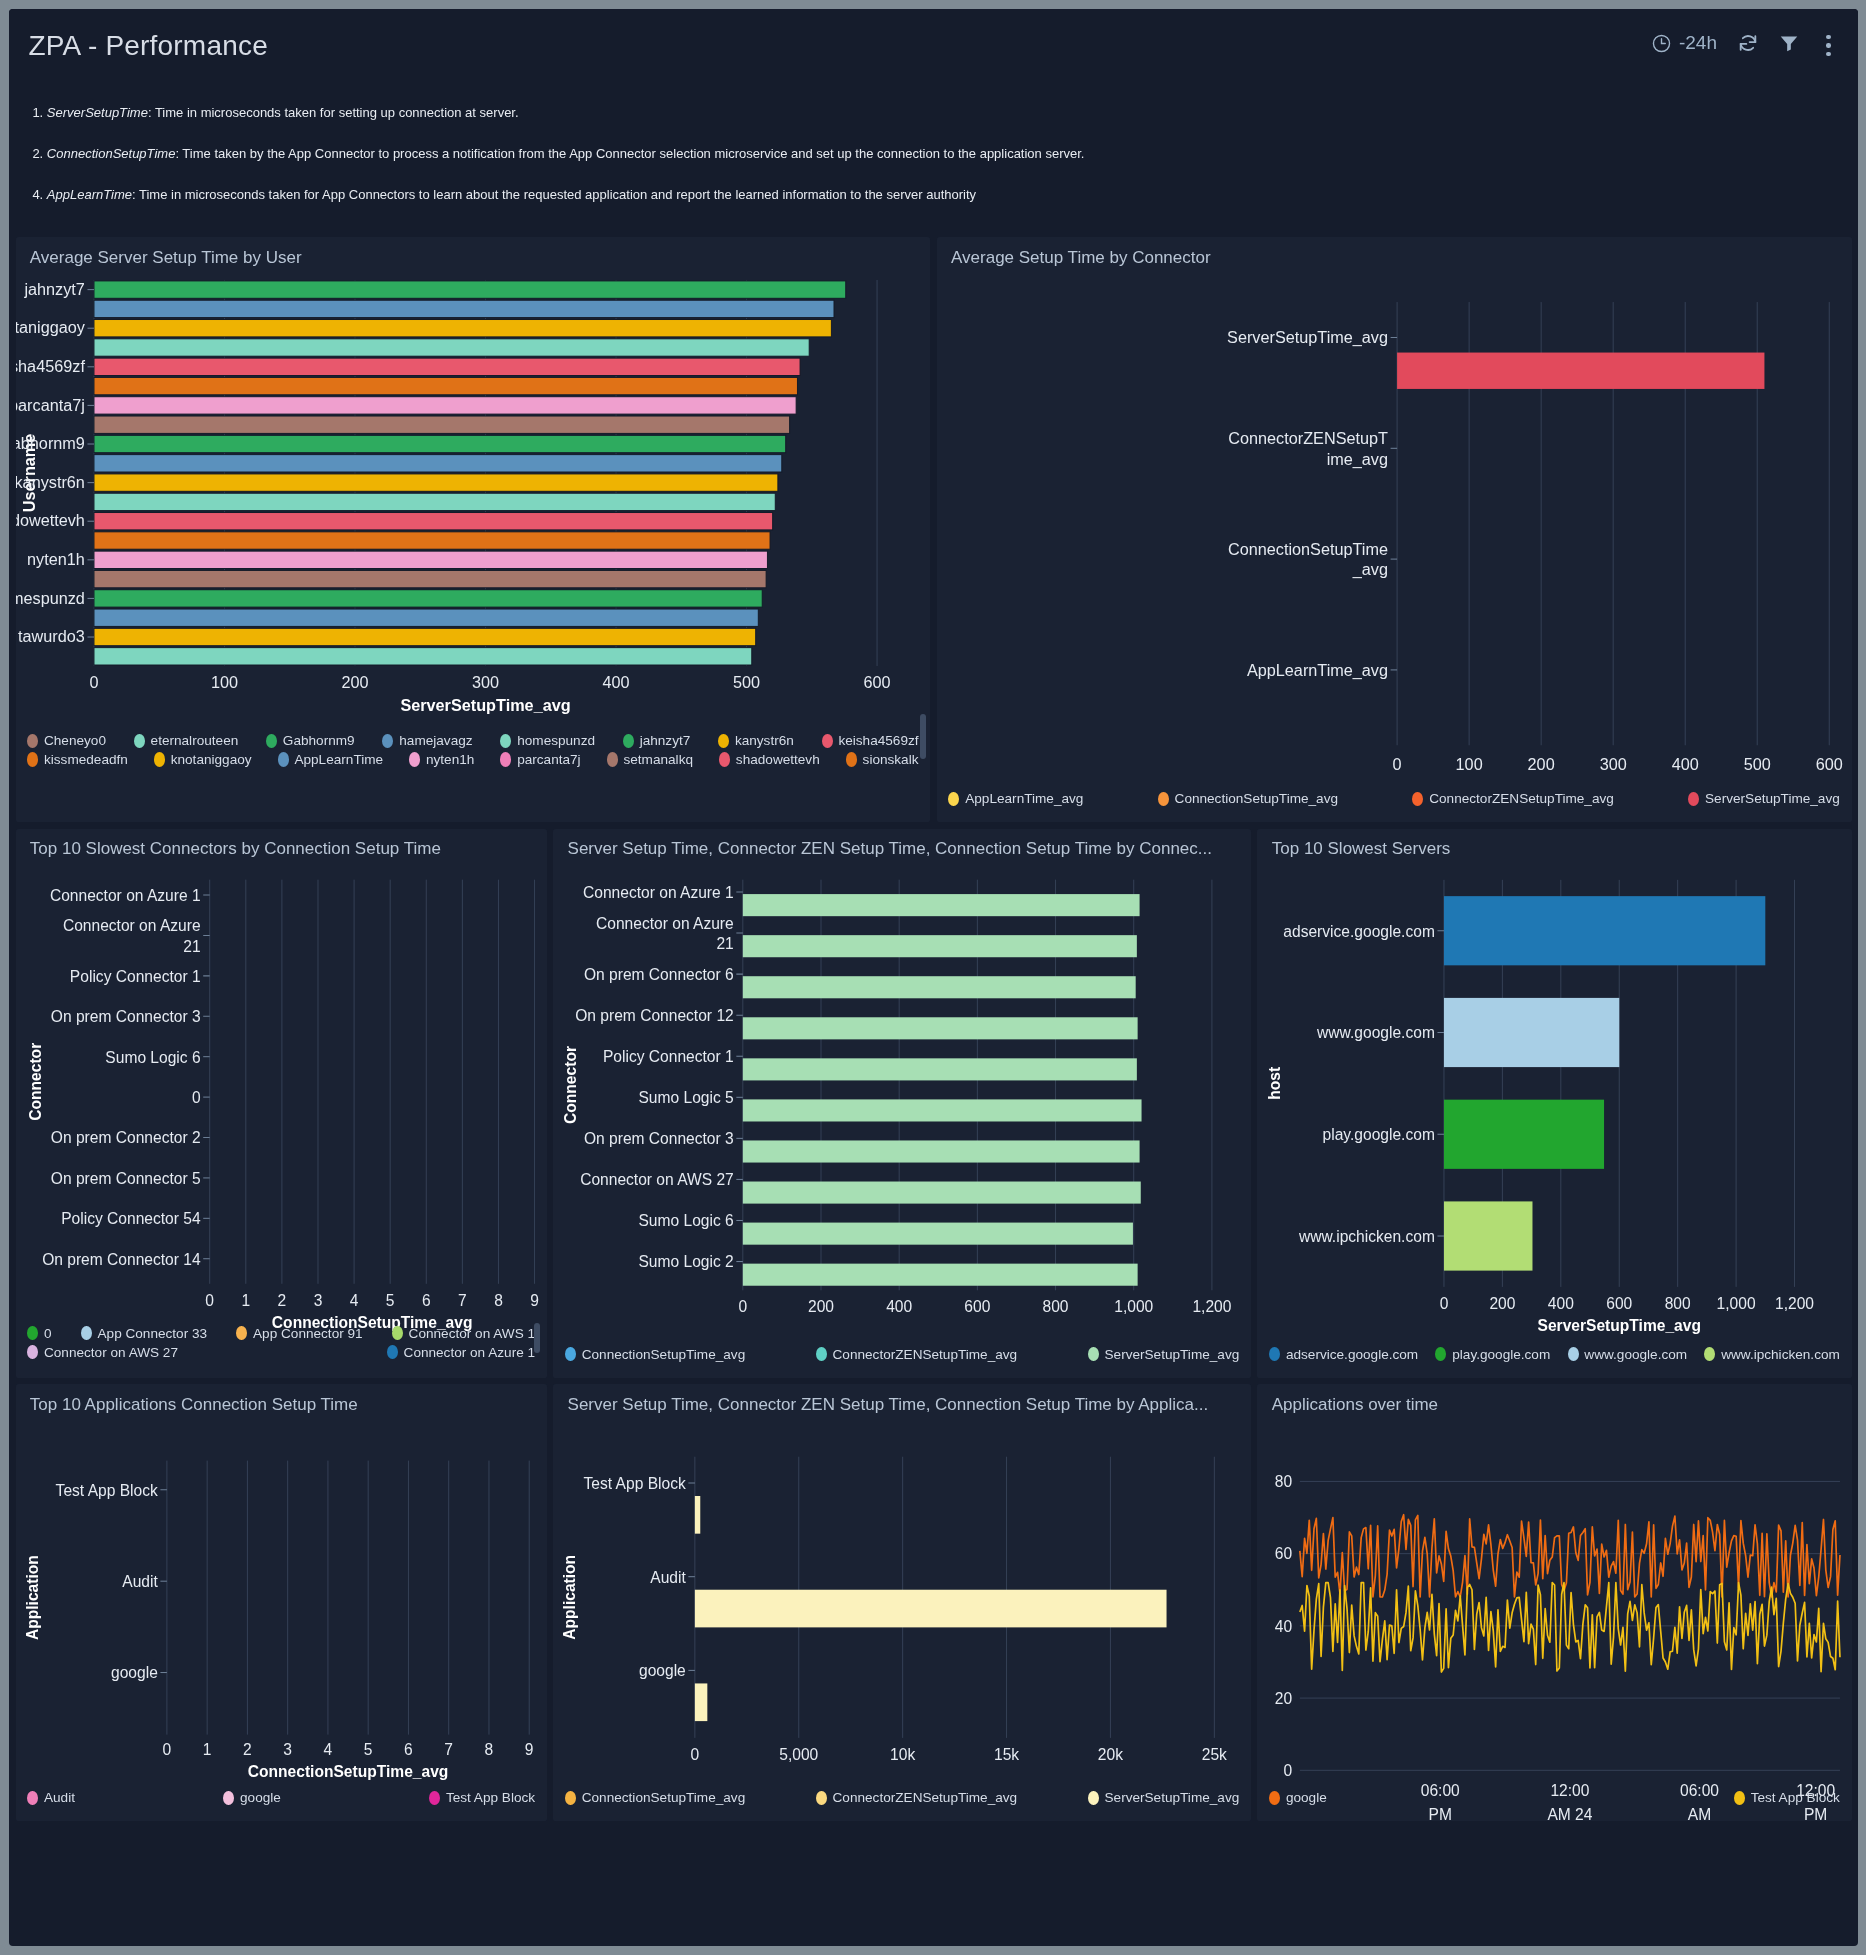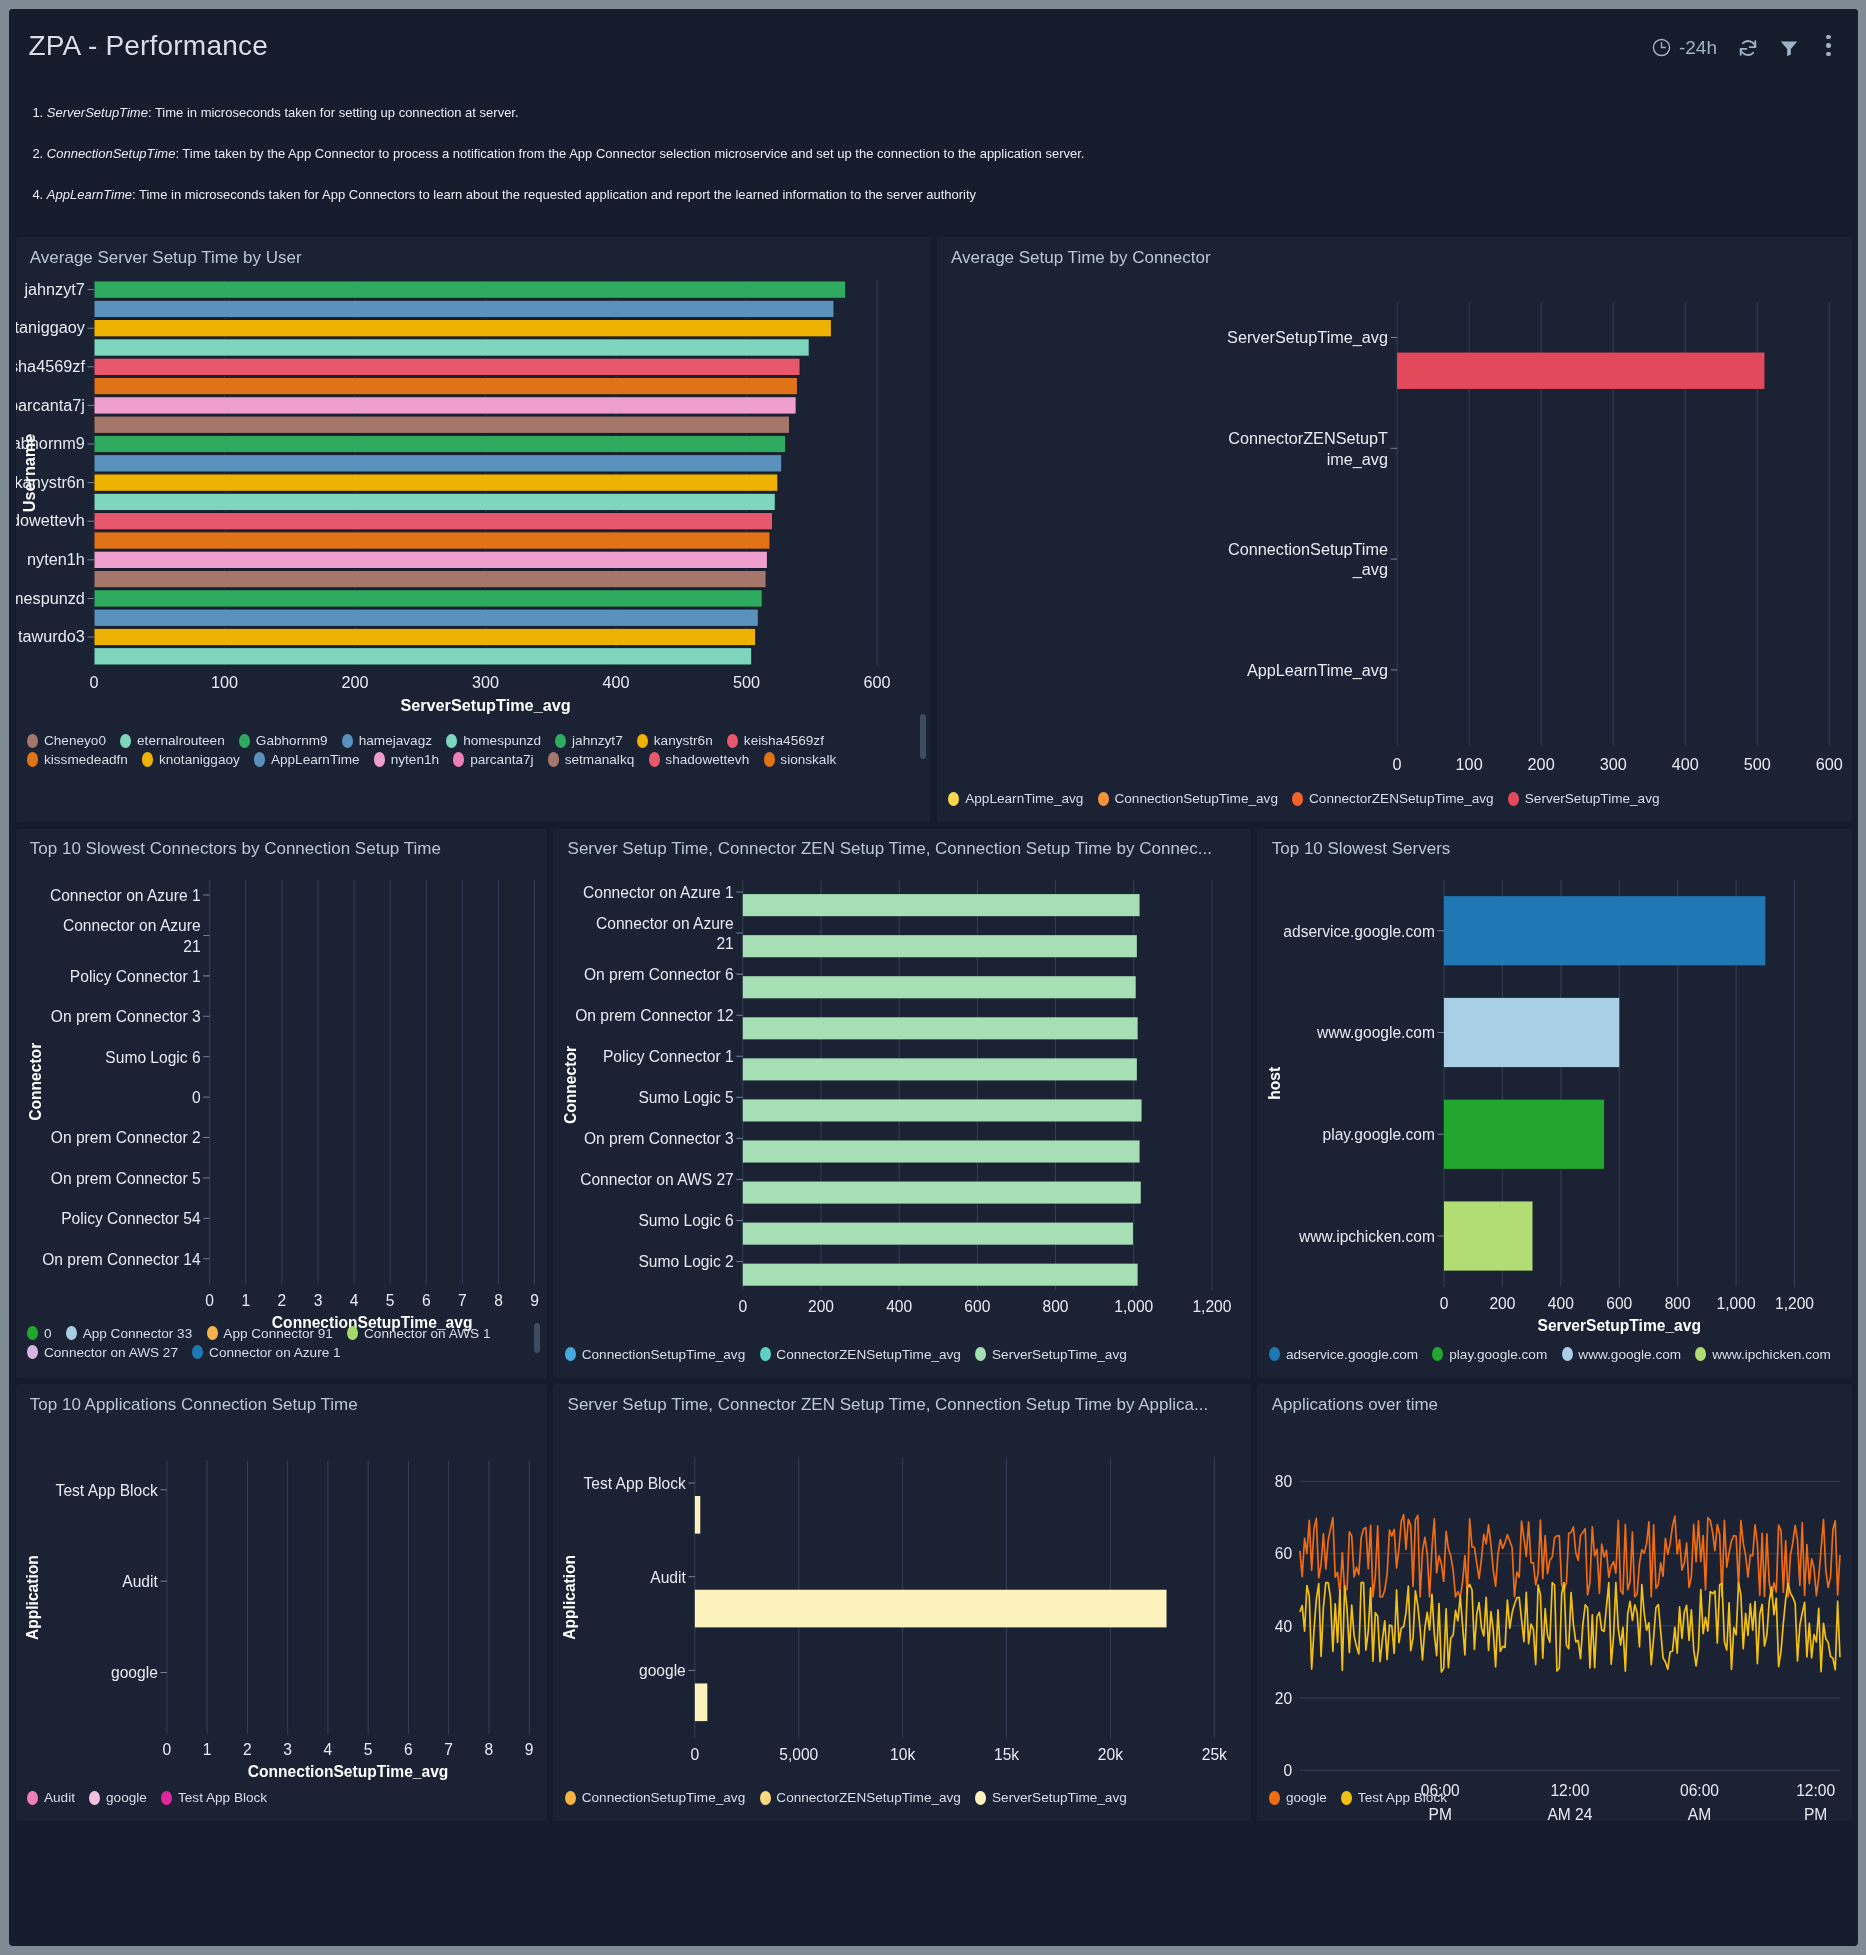--- a/index.html
+++ b/index.html
@@ -20,21 +20,21 @@
     position: relative; height: 73px;
     background: #151c2c;
     display: flex; align-items: center;
     padding: 0 21px 0 19.5px;
   }
   .hdr-title {
     font-size: 28px; color: #d8dde6; font-weight: 400;
     letter-spacing: 0.2px;
   }
   .hdr-right {
-    margin-left: auto; display: flex; align-items: flex-end; gap: 19.5px;
+    margin-left: auto; display: flex; align-items: flex-start; gap: 19.5px;
   }
   .ic { display: inline-flex; align-items: center; justify-content: center; }
   .time-range { display: flex; align-items: center; gap: 6.5px; color: #9fb3c8; font-size: 19px; }
   .kebab { display: flex; flex-direction: column; gap: 3.9px; padding: 2.6px 6.5px; }
   .kebab i { width: 4.5px; height: 4.5px; border-radius: 50%; background: #9fb3c8; display: block; }
 
   
   .desc {
     background: #151c2c; padding: 10.4px 23.4px 22px 23.4px;
   }
@@ -53,21 +53,21 @@
   }
   .ptitle {
     position: absolute; left: 14.3px; top: 10.4px;
     font-size: 17px; color: #b9c6d6; font-weight: 400;
     white-space: nowrap;
   }
   .plot { position: absolute; inset: 0; }
   .legend {
     position: absolute; left: 11.7px; right: 11.7px; bottom: 5.2px;
     display: flex; flex-wrap: wrap; align-content: flex-start;
-    gap: 3.9px 14.3px; overflow: hidden;
+    gap: 3.9px 14.3px; overflow: hidden; justify-content: space-between;
   }
   .lg { display: inline-flex; align-items: center; gap: 5.8px; font-size: 13.6px; color: #d6dde8; white-space: nowrap; }
   .lg .dot { width: 11px; height: 14.3px; border-radius: 50%; flex: none; }
   .scrollbar {
     position: absolute; right: 3.9px; width: 6.5px; border-radius: 3.2px;
     background: #3e4c63;
   }
   svg { display: block; }
   text { font-family: "Liberation Sans", sans-serif; }
   .axlbl { fill: #e6ebf2; }

